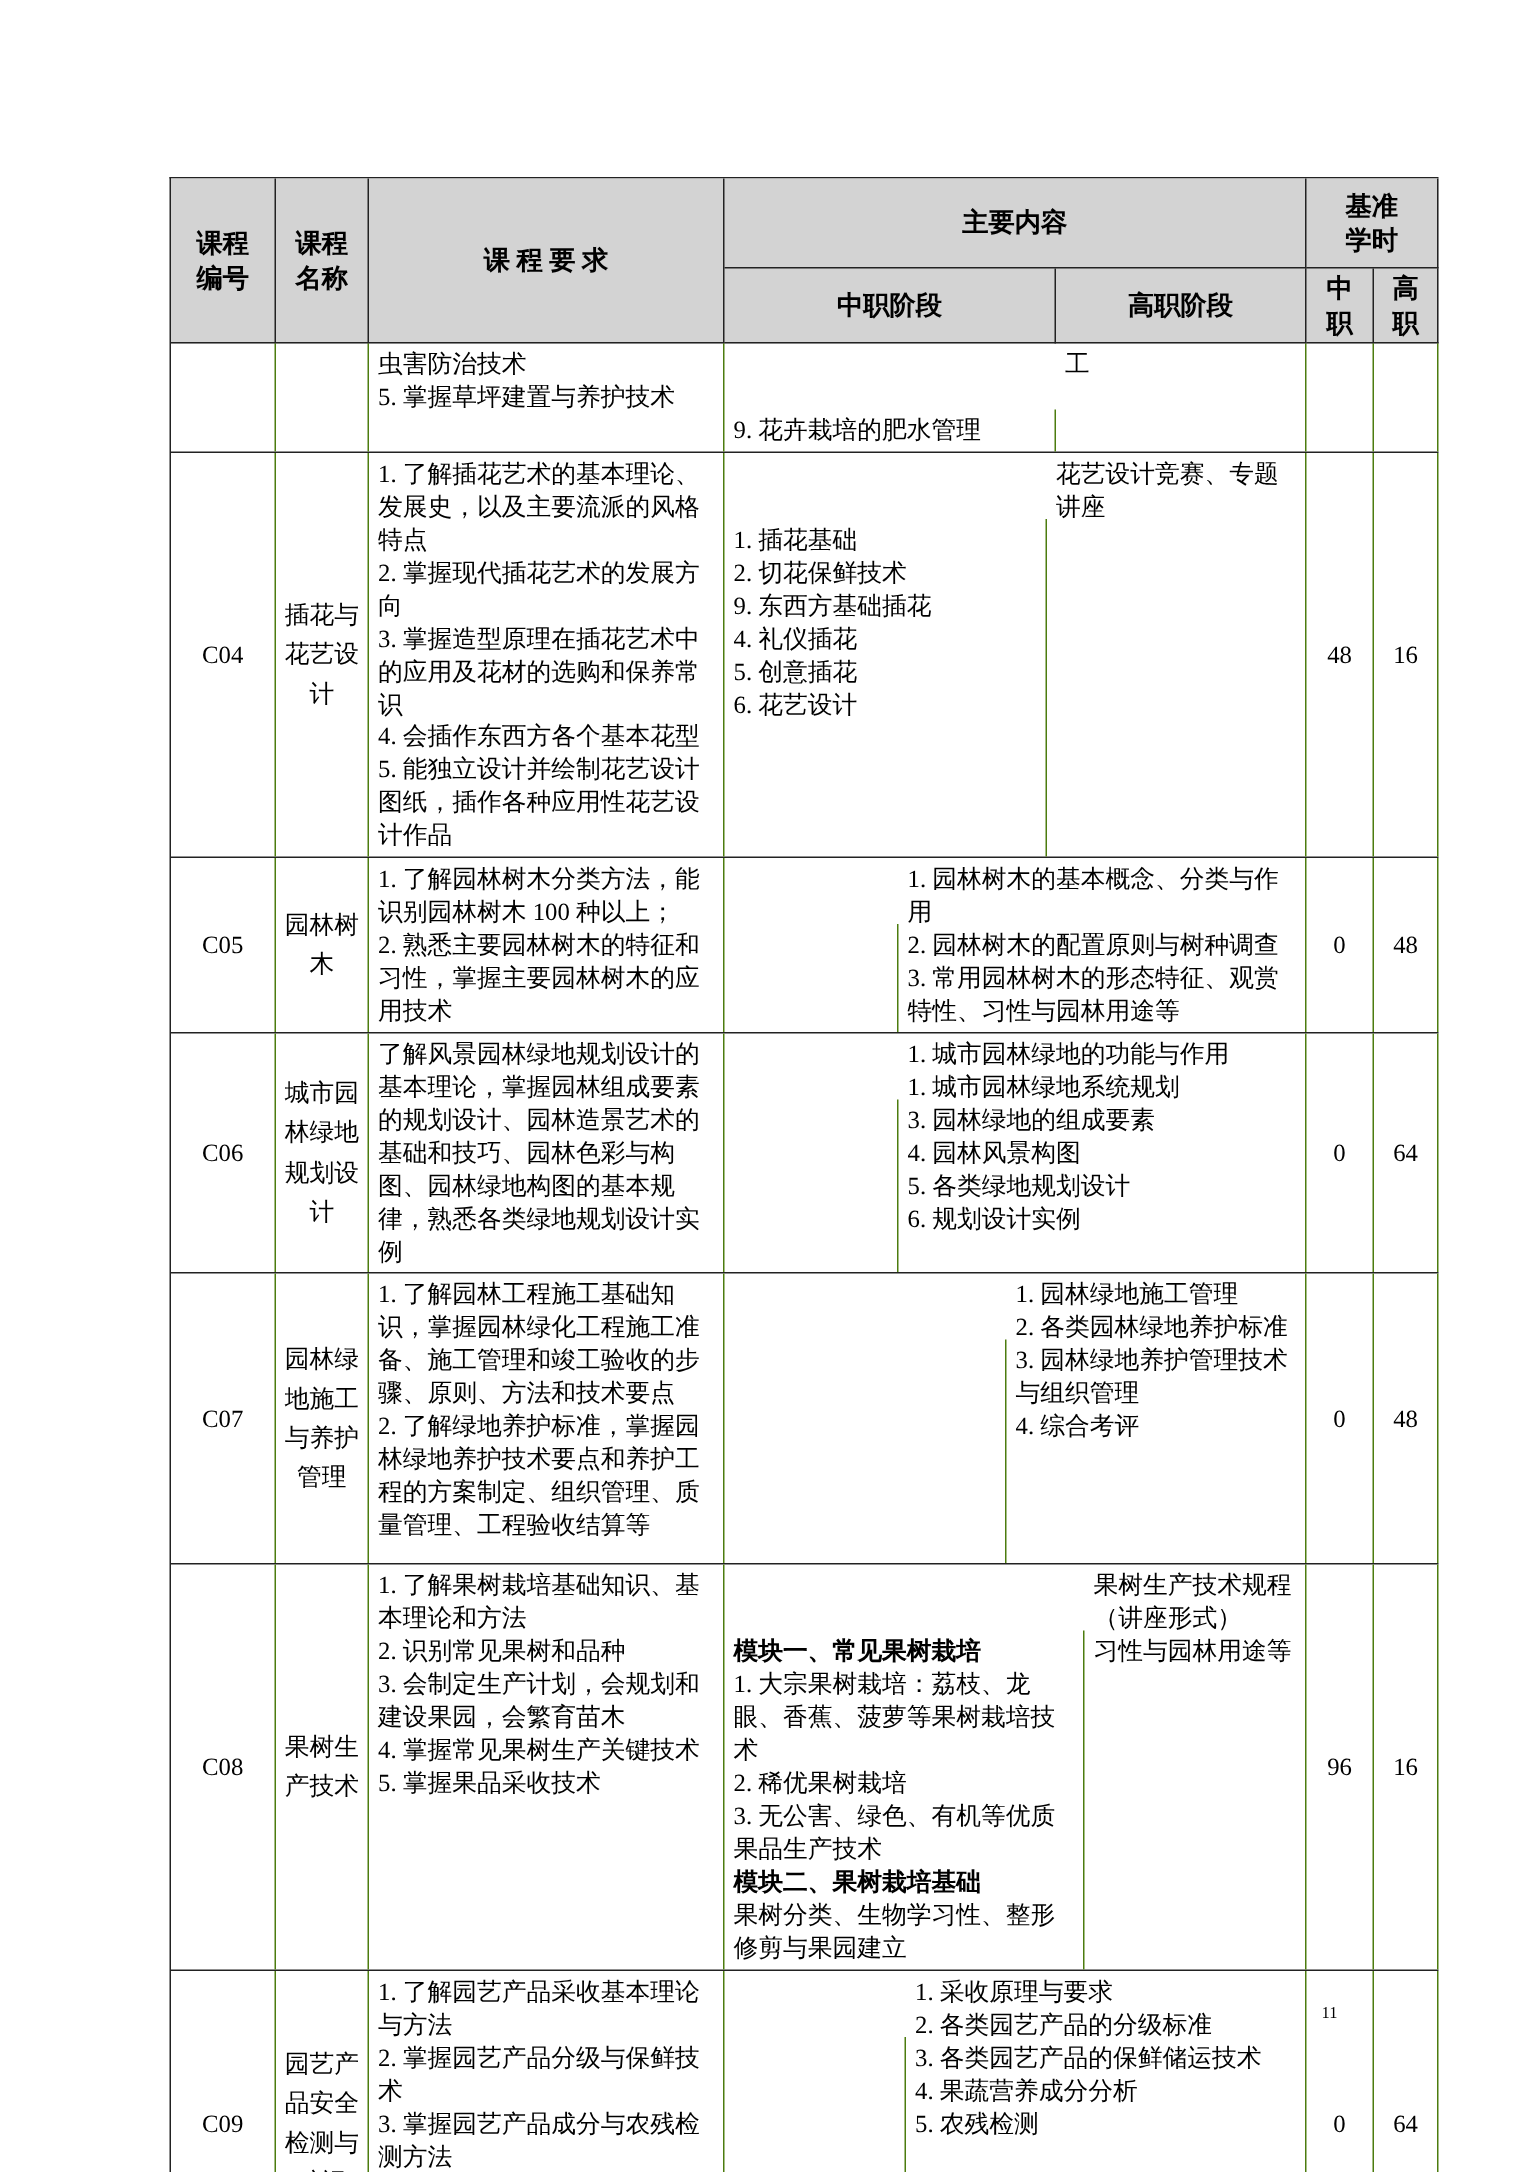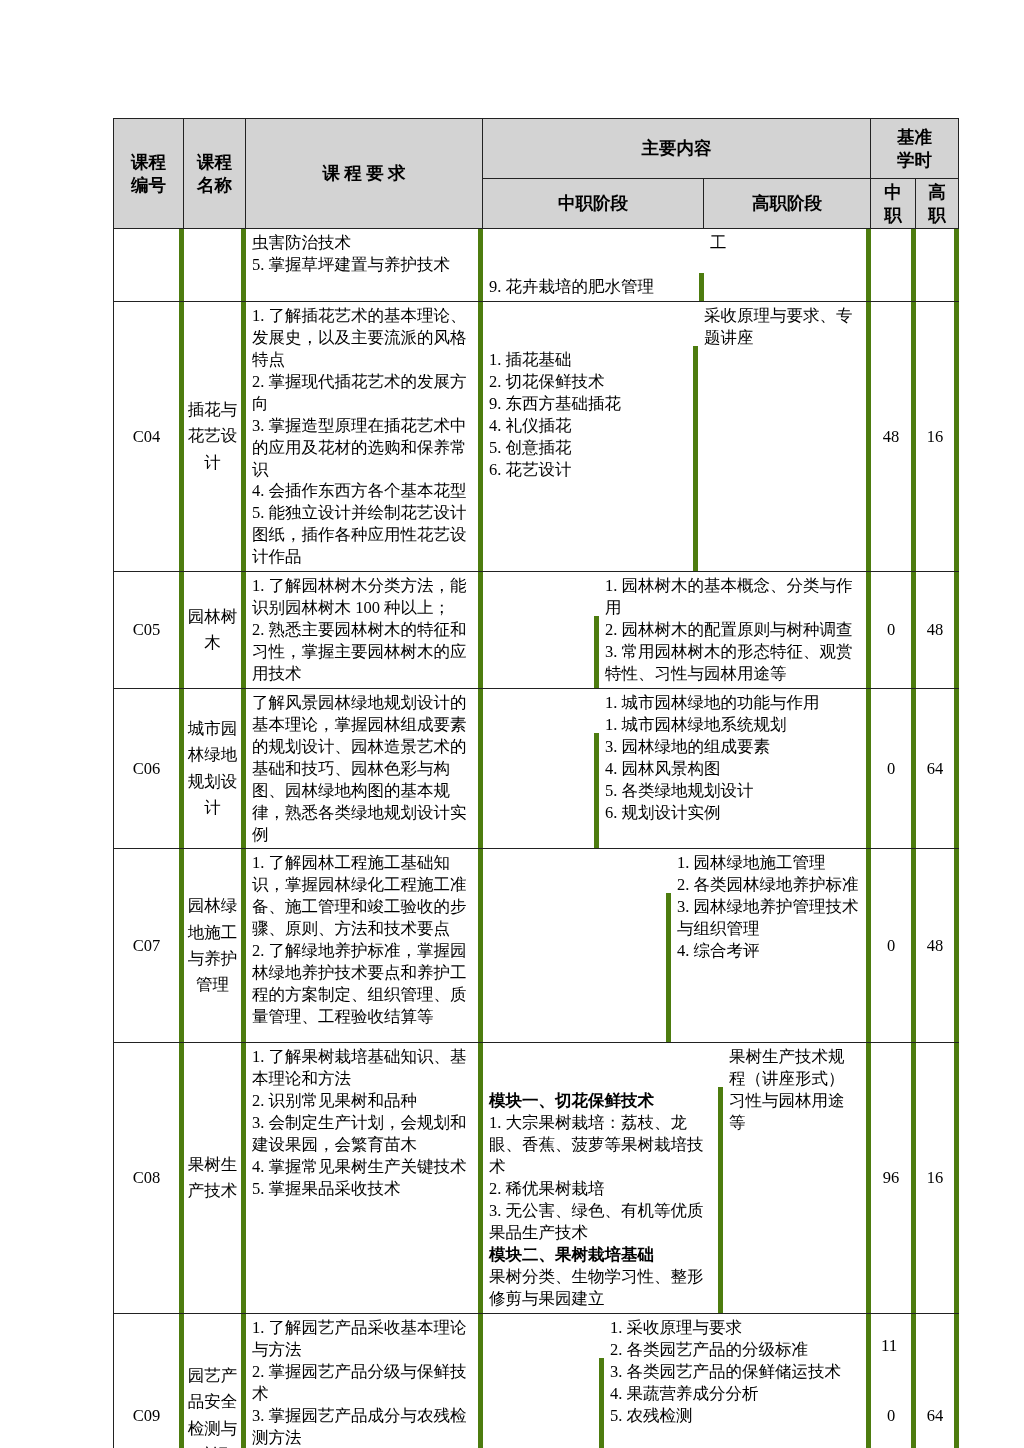--- a/index.html
+++ b/index.html
@@ -29,35 +29,35 @@
   .h-req{grid-area:1/3/3/4}
   .h-main{grid-area:1/4/2/6}
   .h-hours{grid-area:1/6/2/8}
   .h-mid{grid-area:2/4/3/5}
   .h-high{grid-area:2/5/3/6}
   .h-hm{grid-area:2/6/3/7}
   .h-hh{grid-area:2/7/3/8}
   
   .trow{display:flex;align-items:stretch;border-bottom:1px solid #222;}
   .td{
-    border-right:5px solid #4d7c0f;box-sizing:border-box;
+    border-right:1px solid #4d7c0f;box-sizing:border-box;
     padding:3px 6px;line-height:1.33;
   }
   .td.center{display:flex;align-items:center;justify-content:center;text-align:center;padding:0;}
   .code{width:70px;flex:none;}
   .name{width:62px;flex:none;line-height:1.6;}
   .req{width:237px;flex:none;white-space:pre-line;}
   .mid{flex:none;margin-top:44px;}
   .high{flex:1;}
   .hm{width:45px;flex:none;}
   .hh{width:43px;flex:none;}
   .para{margin:0;}
   .bold{font-weight:bold;}
   .page-number{
-    position:absolute;left:881px;top:1336px;font-size:17px;text-align:right;
+    position:absolute;left:881px;top:1336px;font-size:11px;text-align:right;
   }
 </style>
 </head>
 <body>
 
 <div class="page" style="background: rgb(255, 255, 255);">
   <div class="tbl">
     <div class="thead" style="background: rgb(211, 211, 211);">
       <div class="th h-code">课程
 编号</div>
@@ -99,21 +99,21 @@
 5. 能独立设计并绘制花艺设计图纸，插作各种应用性花艺设计作品</div>
           <div class="td mid" style="width: 215px;">
             <div class="para">1. 插花基础</div>
             <div class="para">2. 切花保鲜技术</div>
             <div class="para">9. 东西方基础插花</div>
             <div class="para">4. 礼仪插花</div>
             <div class="para">5. 创意插花</div>
             <div class="para">6. 花艺设计</div>
           </div>
           <div class="td high">
-            <div class="para">采收原理与要求、专题讲座</div>
+            <div class="para">花艺设计竞赛、专题讲座</div>
           </div>
           <div class="td center hm">48</div>
           <div class="td center hh">16</div>
         </div>
         <div class="trow" style="min-height: 105px;">
           <div class="td center code">C05</div>
           <div class="td center name">园林树木</div>
           <div class="td req">1. 了解园林树木分类方法，能识别园林树木 100 种以上；
 2. 熟悉主要园林树木的特征和习性，掌握主要园林树木的应用技术</div>
           <div class="td mid" style="width: 116px;"></div>
@@ -158,21 +158,21 @@
         </div>
         <div class="trow" style="min-height: 186px;">
           <div class="td center code">C08</div>
           <div class="td center name">果树生产技术</div>
           <div class="td req">1. 了解果树栽培基础知识、基本理论和方法
 2. 识别常见果树和品种
 3. 会制定生产计划，会规划和建设果园，会繁育苗木
 4. 掌握常见果树生产关键技术
 5. 掌握果品采收技术</div>
           <div class="td mid" style="width: 240px;">
-            <div class="para bold">模块一、切花保鲜技术</div>
+            <div class="para bold">模块一、常见果树栽培</div>
             <div class="para">1. 大宗果树栽培：荔枝、龙眼、香蕉、菠萝等果树栽培技术</div>
             <div class="para">2. 稀优果树栽培</div>
             <div class="para">3. 无公害、绿色、有机等优质果品生产技术</div>
             <div class="para bold">模块二、果树栽培基础</div>
             <div class="para">果树分类、生物学习性、整形修剪与果园建立</div>
           </div>
           <div class="td high">
             <div class="para">果树生产技术规程（讲座形式）</div>
             <div class="para">习性与园林用途等</div>
           </div>

